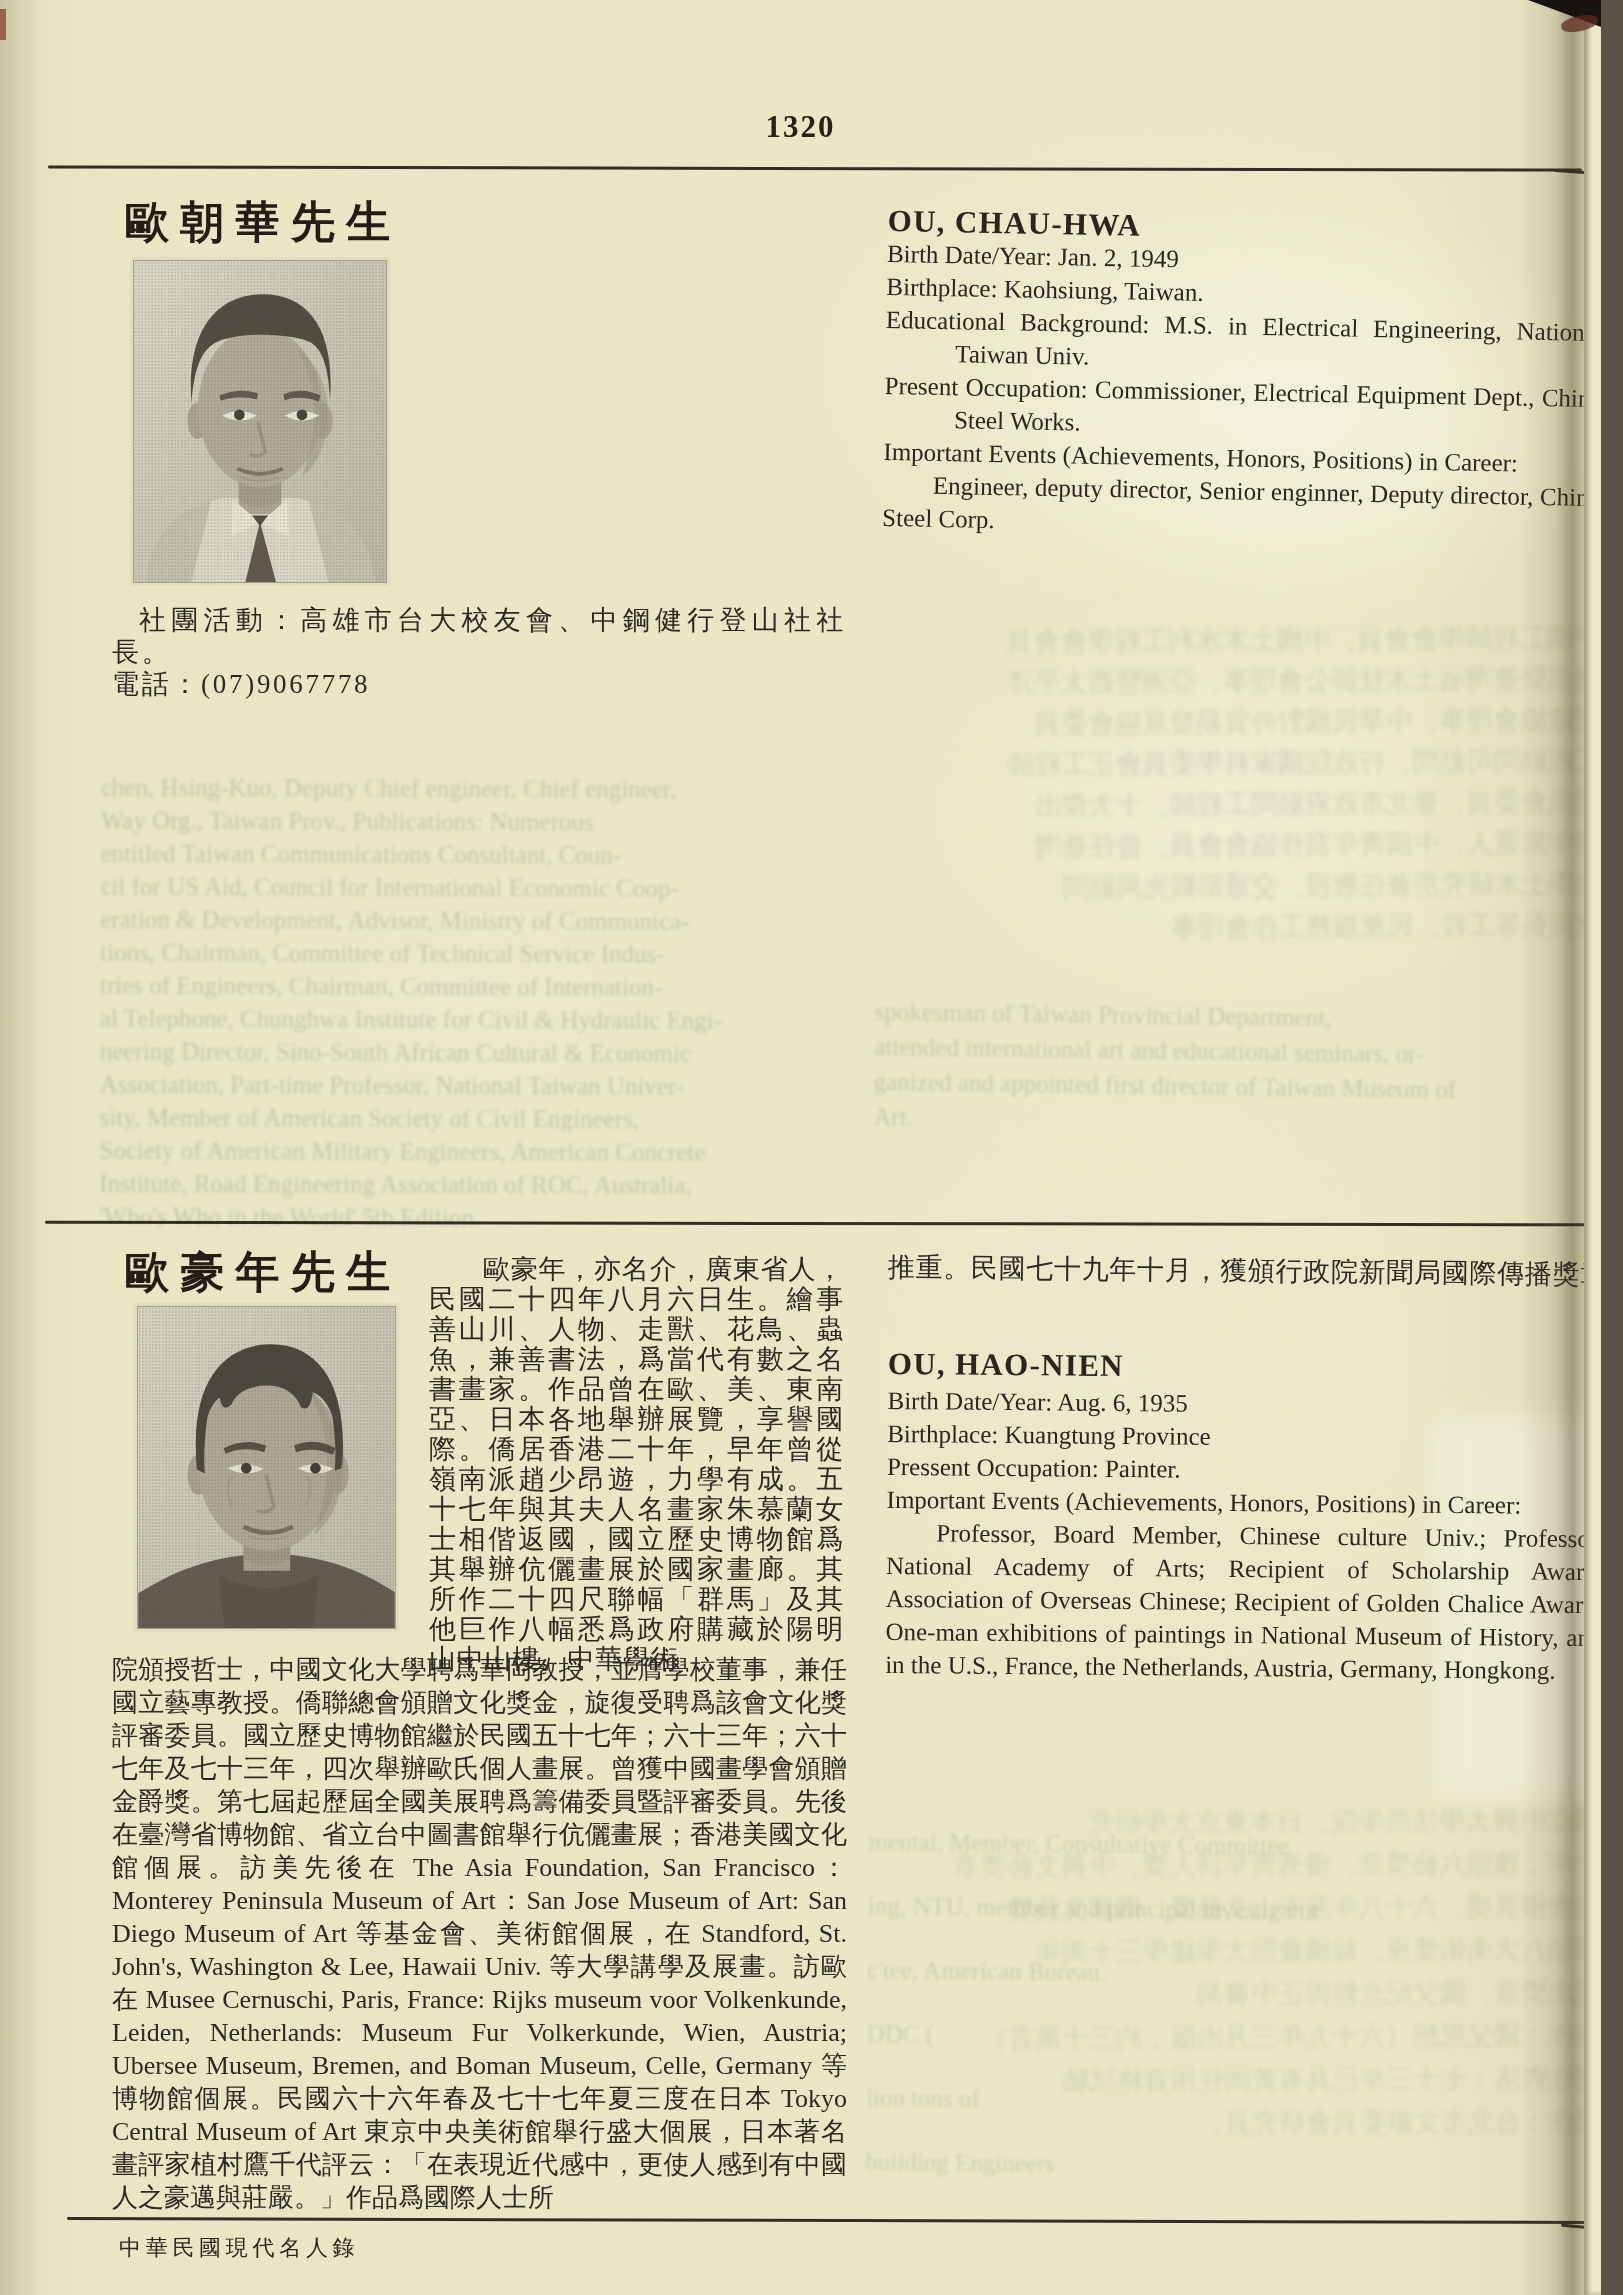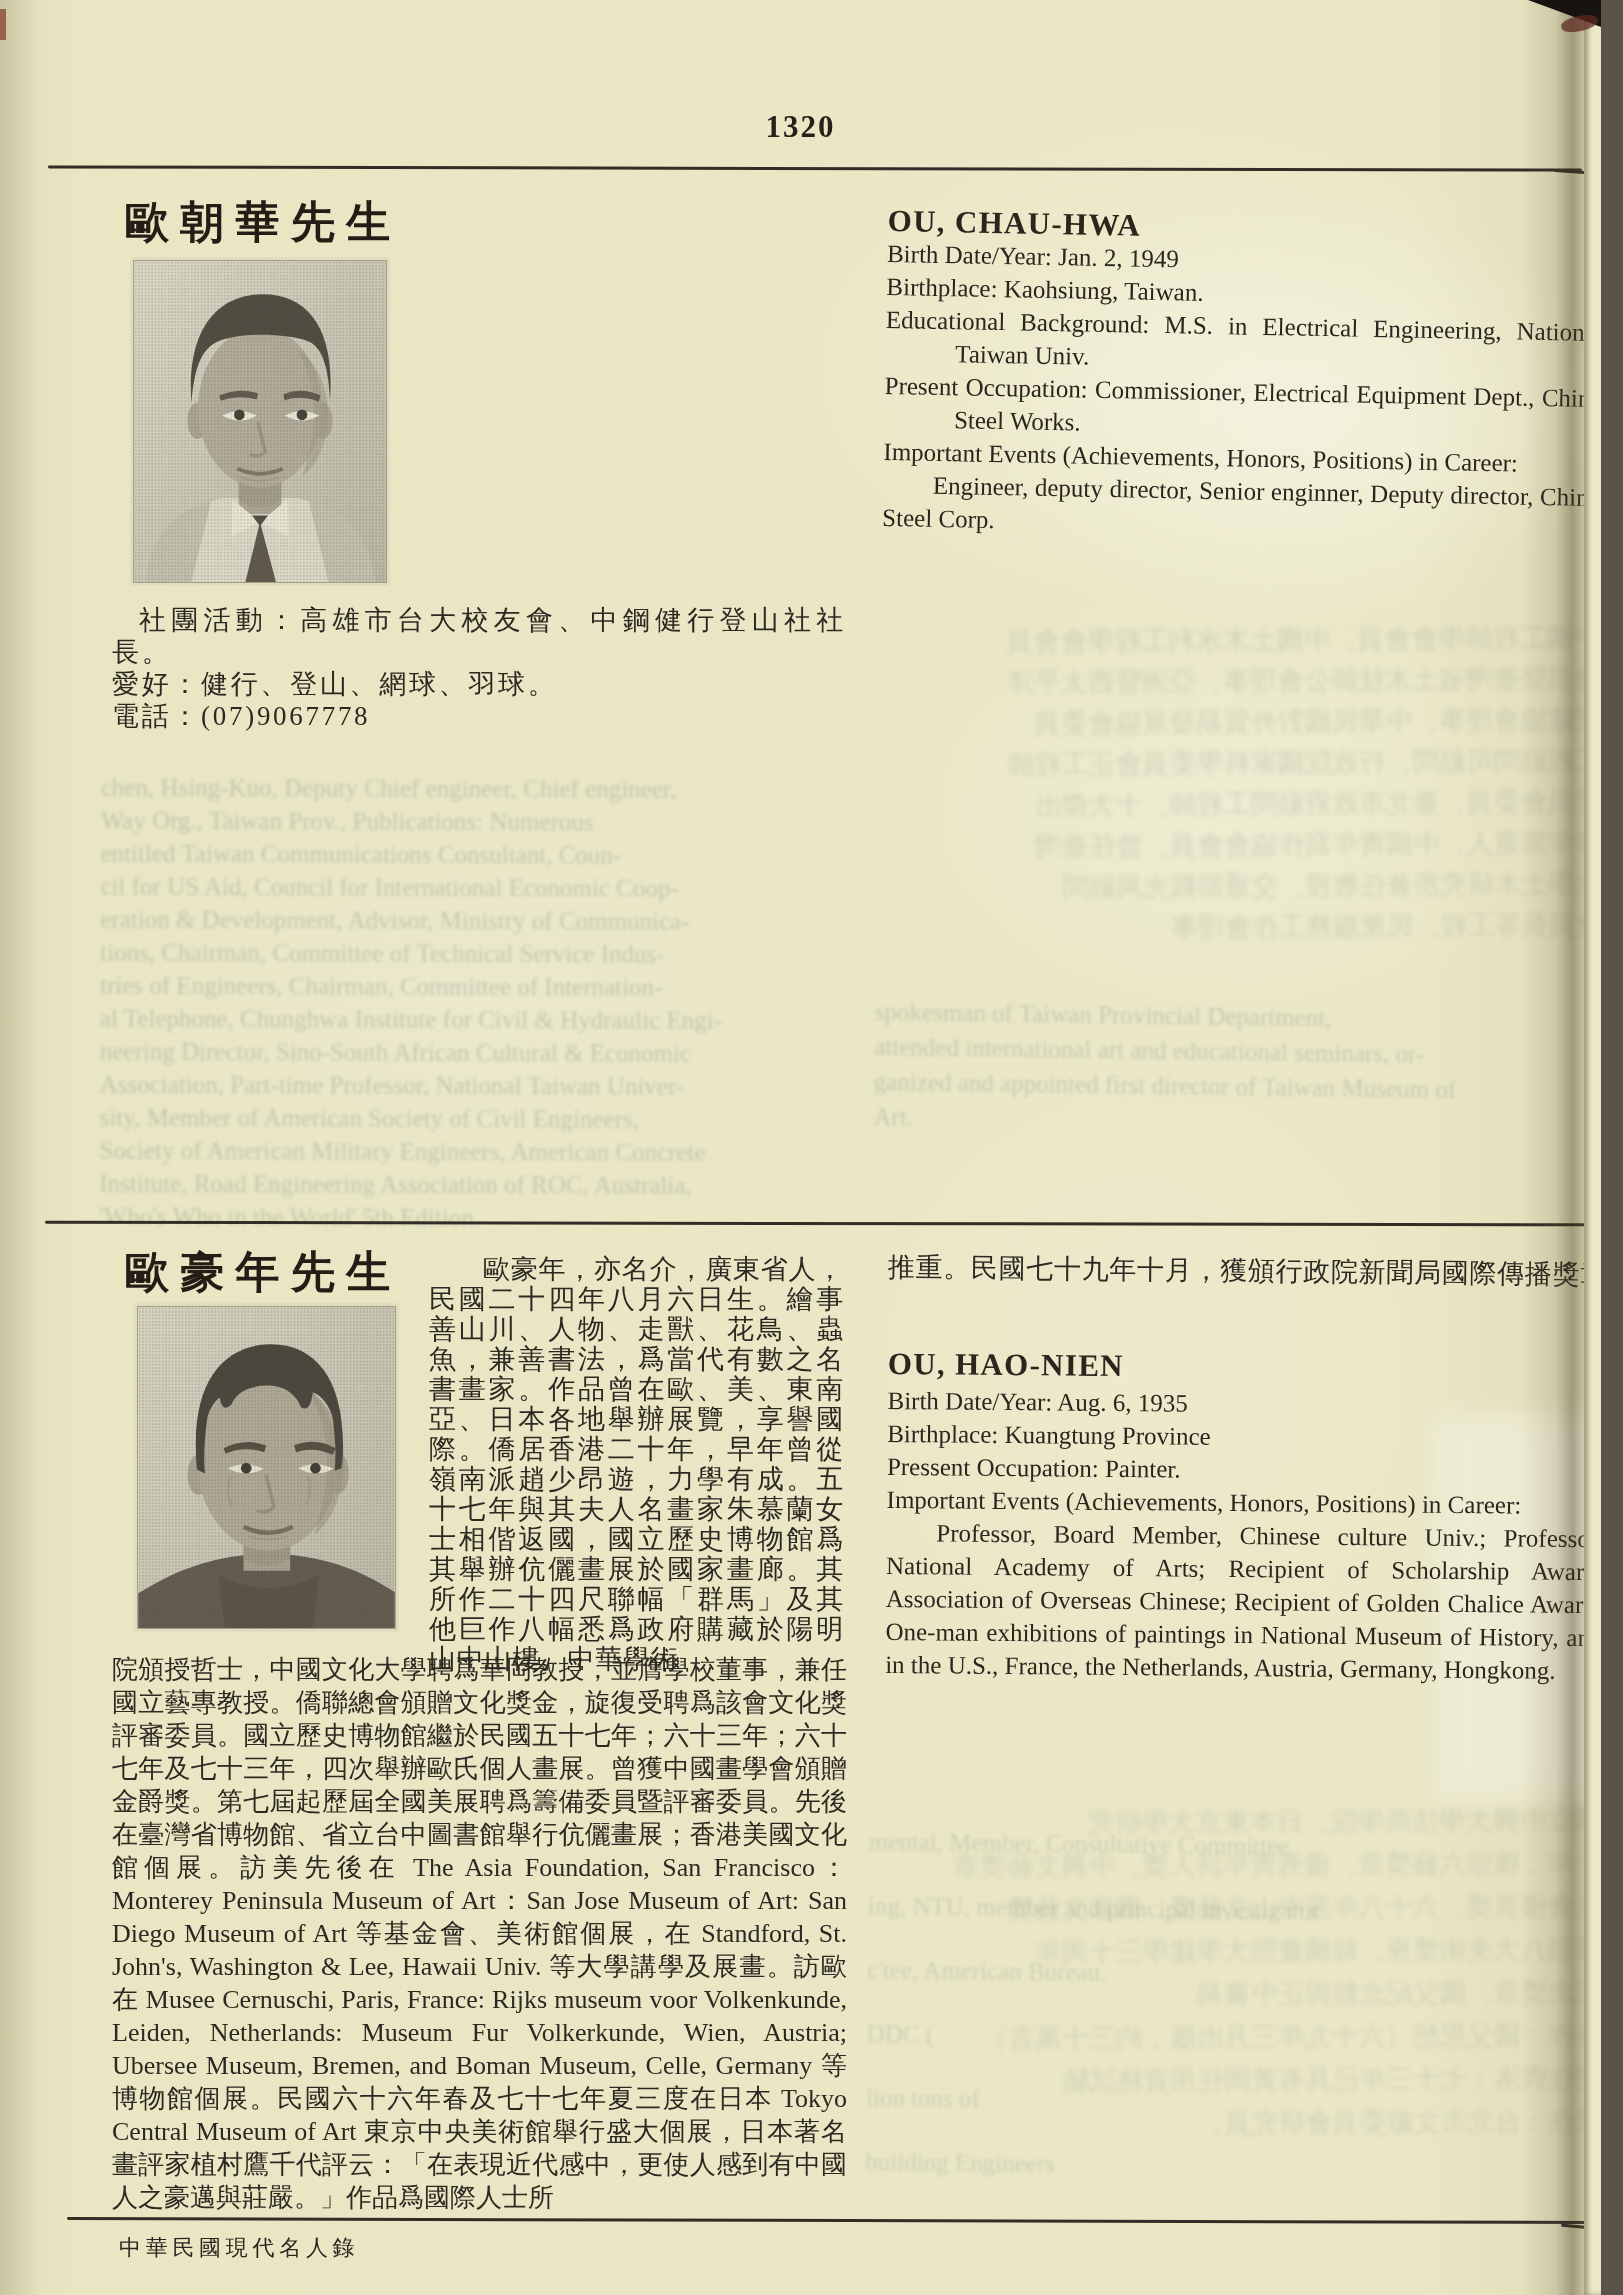--- a/index.html
+++ b/index.html
@@ -179,21 +179,20 @@
       <circle cx="252" cy="231" r="8" fill="#2c2822"></circle>
       <path d="M186 242 q7 30 11 44 q-11 11 -23 4" fill="none" stroke="#8e8878" stroke-width="5"></path>
       <path d="M155 312 q34 15 68 0" fill="none" stroke="#6d6656" stroke-width="6"></path>
       <path d="M160 325 q29 10 58 0" fill="none" stroke="#9a9484" stroke-width="3"></path>
     </svg>
   </div>
 
 
   <div class="zh e1-zh-full">
     <p class="ind1">社團活動：高雄市台大校友會、中鋼健行登山社社長。</p>
-    <p>愛好：健行、登山、網球、羽球。</p>
     <p>電話：(07)9067778</p>
   </div>
 
   <div class="en e1-en">
     <p class="en-name">OU, CHAU-HWA</p>
     <p>Birth Date/Year: Jan. 2, 1949</p>
     <p>Birthplace: Kaohsiung, Taiwan.</p>
     <p class="en-cont">Educational Background: M.S. in Electrical Engineering, National Taiwan Univ.</p>
     <p class="en-cont">Present Occupation: Commissioner, Electrical Equipment Dept., China Steel Works.</p>
     <p>Important Events (Achievements, Honors, Positions) in Career:</p>

